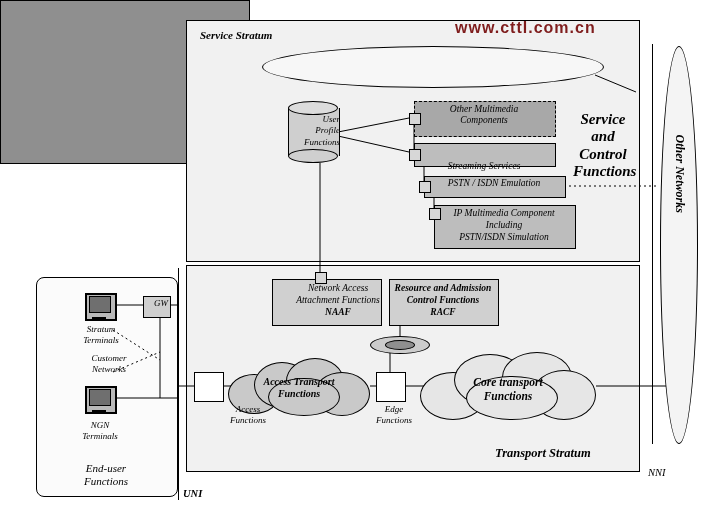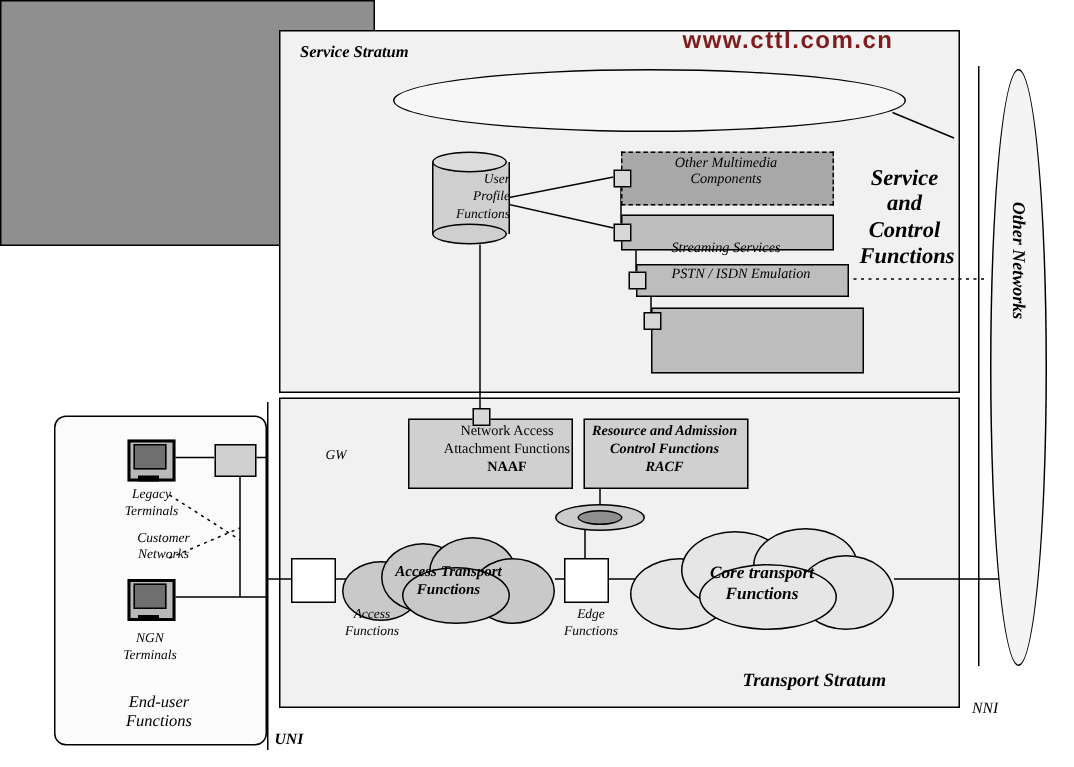--- a/index.html
+++ b/index.html
@@ -59,21 +59,21 @@
   #conn4{left:429px;top:208px;}
 
   
   #upf-body{position:absolute;left:288px;top:108px;width:50px;height:48px;background:#cfcfcf;border-left:1px solid #000;border-right:1px solid #000;border-bottom:none;}
   #upf-top{position:absolute;left:288px;top:101px;width:50px;height:14px;border:1px solid #000;border-radius:50%;background:#dcdcdc;box-sizing:border-box;}
   #upf-bottom{position:absolute;left:288px;top:149px;width:50px;height:14px;border:1px solid #000;border-radius:50%;background:#cfcfcf;box-sizing:border-box;}
   #upf-label{left:286px;top:114px;width:54px;font-size:9px;font-style:italic;line-height:1.25;}
 
   
   #naaf{left:272px;top:279px;width:108px;height:45px;background:#d0d0d0;border:1px solid #000;}
-  #naaf-label{left:272px;top:283px;width:132px;font-size:9.5px;line-height:1.25;}
+  #naaf-label{left:272px;top:283px;width:132px;font-size:9.5px;font-style:italic;line-height:1.25;}
   #racf{left:389px;top:279px;width:108px;height:45px;background:#d0d0d0;border:1px solid #000;}
   #racf-label{left:389px;top:283px;width:108px;font-size:9.5px;font-style:italic;line-height:1.25;}
   #naaf-conn{left:315px;top:272px;}
 
   
   .cloud{position:absolute;}
   .cloud .blob{position:absolute;border:1px solid #000;border-radius:50%;background:#c9c9c9;}
   #access-cloud{left:228px;top:358px;width:142px;height:58px;}
   #access-cloud-label{left:238px;top:376px;width:122px;font-size:10px;font-style:italic;font-weight:bold;line-height:1.2;}
   #core-cloud{left:420px;top:352px;width:176px;height:70px;}
@@ -90,21 +90,21 @@
   #edge-fn-box{left:376px;top:372px;width:28px;height:28px;background:#ffffff;border:1px solid #000;}
   #edge-fn-label{left:370px;top:404px;width:48px;font-size:9px;font-style:italic;line-height:1.2;}
 
   
   #legacy-term{position:absolute;left:85px;top:293px;width:28px;height:24px;border:2px solid #000;background:#b9b9b9;}
   #legacy-term-inner{position:absolute;left:89px;top:296px;width:20px;height:15px;background:#6f6f6f;border:1px solid #000;}
   #legacy-stand{position:absolute;left:92px;top:317px;width:14px;height:4px;background:#000;}
   #legacy-label{left:70px;top:324px;width:62px;font-size:9px;font-style:italic;line-height:1.2;}
 
   #gw-box{left:143px;top:296px;width:26px;height:20px;background:#cfcfcf;border:1px solid #000;}
-  #gw-label{left:158px;top:299px;width:36px;font-size:9px;font-style:italic;padding-left:48px;}
+  #gw-label{left:143px;top:299px;width:36px;font-size:9px;font-style:italic;}
 
   #custnet-label{left:64px;top:353px;width:90px;font-size:9px;font-style:italic;line-height:1.2;}
 
   #ngn-term{position:absolute;left:85px;top:386px;width:28px;height:24px;border:2px solid #000;background:#b9b9b9;}
   #ngn-term-inner{position:absolute;left:89px;top:389px;width:20px;height:15px;background:#6f6f6f;border:1px solid #000;}
   #ngn-stand{position:absolute;left:92px;top:410px;width:14px;height:4px;background:#000;}
   #ngn-label{left:72px;top:420px;width:56px;font-size:9px;font-style:italic;line-height:1.2;}
 
   #enduser-label{left:46px;top:462px;width:120px;font-size:11px;font-style:italic;line-height:1.2;}
 
@@ -188,20 +188,23 @@
   <div class="txt center" id="other-mm-label" style="white-space: pre-line;">Other Multimedia
 Components</div>
 
   <div class="scf-inner" id="streaming"></div>
   <div class="txt center" id="streaming-label">Streaming Services</div>
 
   <div class="scf-inner" id="pstn-emul"></div>
   <div class="txt center" id="pstn-emul-label">PSTN / ISDN Emulation</div>
 
   <div class="scf-inner" id="ip-mm"></div>
+  <div class="txt center" id="ip-mm-label" style="white-space: pre-line;">IP Multimedia Component
+Including
+PSTN/ISDN Simulation</div>
 
   <div class="conn-sq" id="conn1"></div>
   <div class="conn-sq" id="conn2"></div>
   <div class="conn-sq" id="conn3"></div>
   <div class="conn-sq" id="conn4"></div>
 
   <div id="upf-body"></div>
   <div id="upf-bottom"></div>
   <div id="upf-top"></div>
   <div class="txt center" id="upf-label" style="white-space: pre-line; text-align: right;">User
@@ -245,21 +248,21 @@
   <div id="access-fn-box" class="frame"></div>
   <div class="txt center" id="access-fn-label" style="white-space: pre-line; margin-left: 36px;">Access
 Functions</div>
   <div id="edge-fn-box" class="frame"></div>
   <div class="txt center" id="edge-fn-label" style="white-space: pre-line;">Edge
 Functions</div>
 
   <div id="legacy-term"></div>
   <div id="legacy-term-inner"></div>
   <div id="legacy-stand"></div>
-  <div class="txt center" id="legacy-label" style="white-space: pre-line;">Legacy
+  <div class="txt center" id="legacy-label" style="white-space: pre-line;">Stratum
 Terminals</div>
 
   <div class="frame" id="gw-box"></div>
   <div class="txt center" id="gw-label">GW</div>
 
   <div class="txt center" id="custnet-label" style="white-space: pre-line;">Customer
 Networks</div>
 
   <div id="ngn-term"></div>
   <div id="ngn-term-inner"></div>

